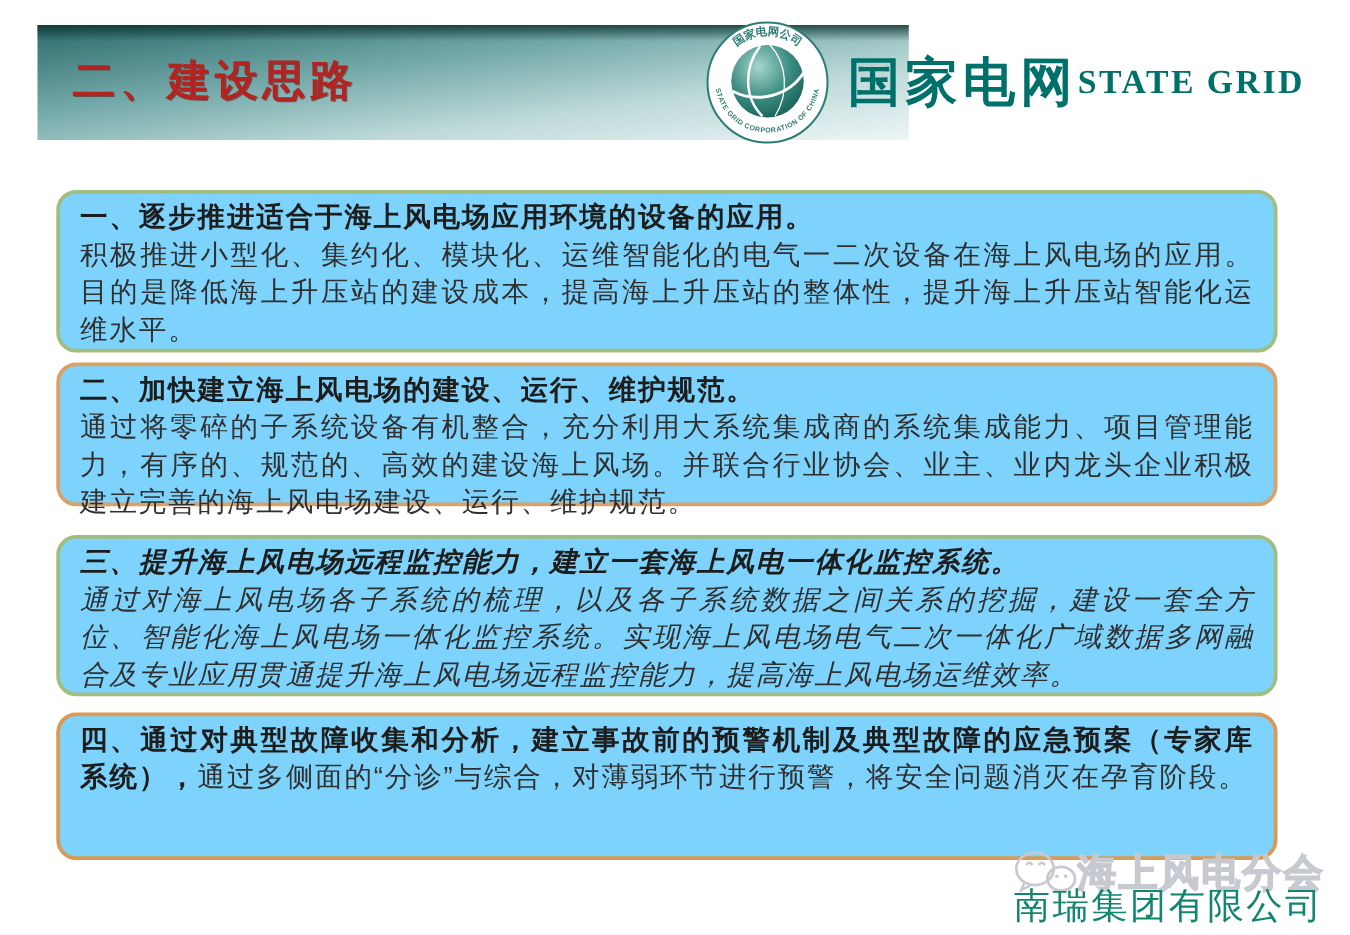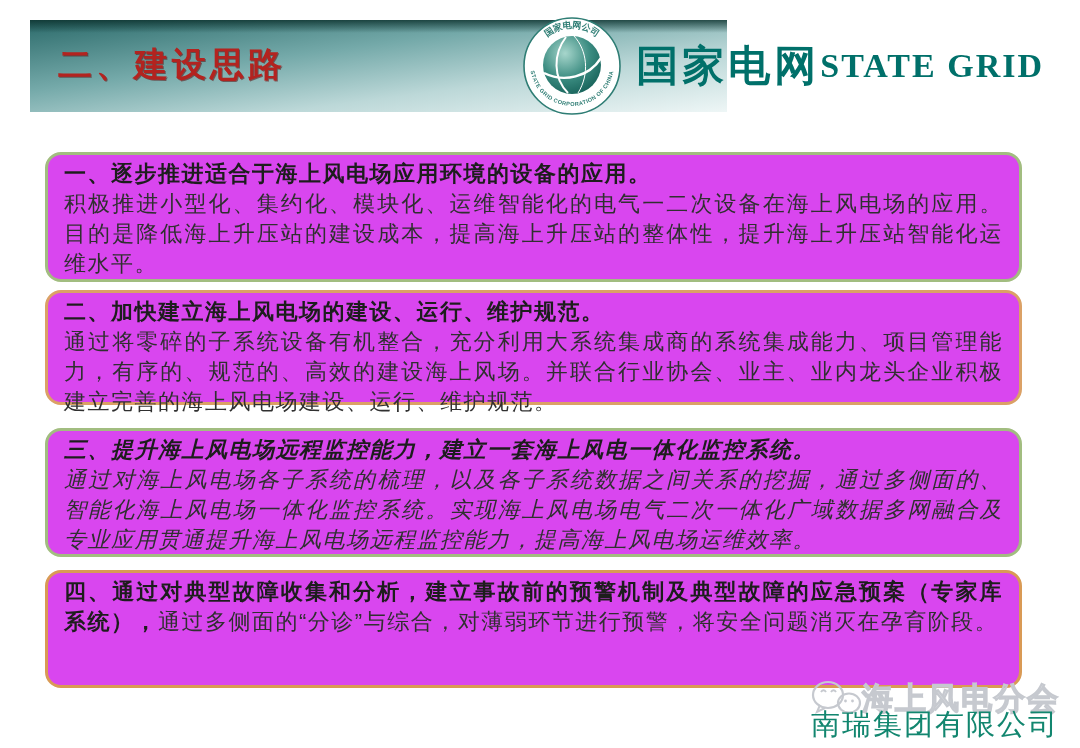--- a/index.html
+++ b/index.html
@@ -17,26 +17,26 @@
     margin:0;padding:22px 0 0 28px;
     font-size:34px;font-weight:bold;letter-spacing:4px;
     text-shadow:1px 1px 0 rgba(90,12,12,0.55);
   }
 
   
   .logo{position:absolute;top:16px;right:36px;display:flex;align-items:center;gap:14px;}
   .emblem{width:100px;height:100px;}
   .logo-text{display:flex;flex-direction:row;align-items:center;line-height:1.08;}
   .logo-cn{font-size:42px;font-weight:bold;letter-spacing:4px;}
-  .logo-en{font-family:"Liberation Serif","DejaVu Serif",serif;font-size:34px;font-weight:bold;letter-spacing:2px;}
+  .logo-en{font-family:"Liberation Serif","DejaVu Serif",serif;font-size:27px;font-weight:bold;letter-spacing:2px;}
 
   
   .box{
     position:absolute;left:45px;width:977px;box-sizing:border-box;
-    background:#d946ef;border:3px solid #a2bd80;border-radius:16px;
+    background:#7dd3fc;border:3px solid #a2bd80;border-radius:16px;
     padding:4px 16px 4px 16px;
   }
   .box-1{top:152px;height:130px;}
   .box-2{top:290px;height:115px;}
   .box-3{top:428px;height:129px;}
   .box-4{top:570px;height:118px;}
   .txt{
     margin:0;font-size:22px;line-height:30px;color:#303030;
     letter-spacing:1.5px;text-align:justify;
   }
@@ -98,21 +98,21 @@
 
   <div class="box box-1" style="border-color: rgb(162, 189, 128);">
     <p class="txt"><span class="pt-title block">一、逐步推进适合于海上风电场应用环境的设备的应用。</span><span>积极推进小型化、集约化、模块化、运维智能化的电气一二次设备在海上风电场的应用。目的是降低海上升压站的建设成本，提高海上升压站的整体性，提升海上升压站智能化运维水平。</span></p>
   </div>
 
   <div class="box box-2" style="border-color: rgb(219, 161, 102);">
     <p class="txt"><span class="pt-title block">二、加快建立海上风电场的建设、运行、维护规范。</span><span>通过将零碎的子系统设备有机整合，充分利用大系统集成商的系统集成能力、项目管理能力，有序的、规范的、高效的建设海上风场。并联合行业协会、业主、业内龙头企业积极建立完善的海上风电场建设、运行、维护规范。</span></p>
   </div>
 
   <div class="box box-3" style="border-color: rgb(162, 189, 128); font-style: italic;">
-    <p class="txt"><span class="pt-title block">三、提升海上风电场远程监控能力，建立一套海上风电一体化监控系统。</span><span>通过对海上风电场各子系统的梳理，以及各子系统数据之间关系的挖掘，通过多侧面的、智能化海上风电场一体化监控系统。实现海上风电场电气二次一体化广域数据多网融合及专业应用贯通提升海上风电场远程监控能力，提高海上风电场运维效率。</span></p>
+    <p class="txt"><span class="pt-title block">三、提升海上风电场远程监控能力，建立一套海上风电一体化监控系统。</span><span>通过对海上风电场各子系统的梳理，以及各子系统数据之间关系的挖掘，建设一套全方位、智能化海上风电场一体化监控系统。实现海上风电场电气二次一体化广域数据多网融合及专业应用贯通提升海上风电场远程监控能力，提高海上风电场运维效率。</span></p>
   </div>
 
   <div class="box box-4" style="border-color: rgb(217, 154, 85);">
     <p class="txt"><span class="pt-title">四、通过对典型故障收集和分析，建立事故前的预警机制及典型故障的应急预案（专家库系统），</span><span>通过多侧面的“分诊”与综合，对薄弱环节进行预警，将安全问题消灭在孕育阶段。</span></p>
   </div>
 
   <div class="footer-mark">
     <svg width="52" height="40" viewBox="0 0 52 40">
       <ellipse cx="18" cy="16" rx="15" ry="13" fill="none" stroke="#c6c9cf" stroke-width="2.2"></ellipse>
       <path d="M10 26 l-3 7 8 -4" fill="none" stroke="#c6c9cf" stroke-width="2"></path>

